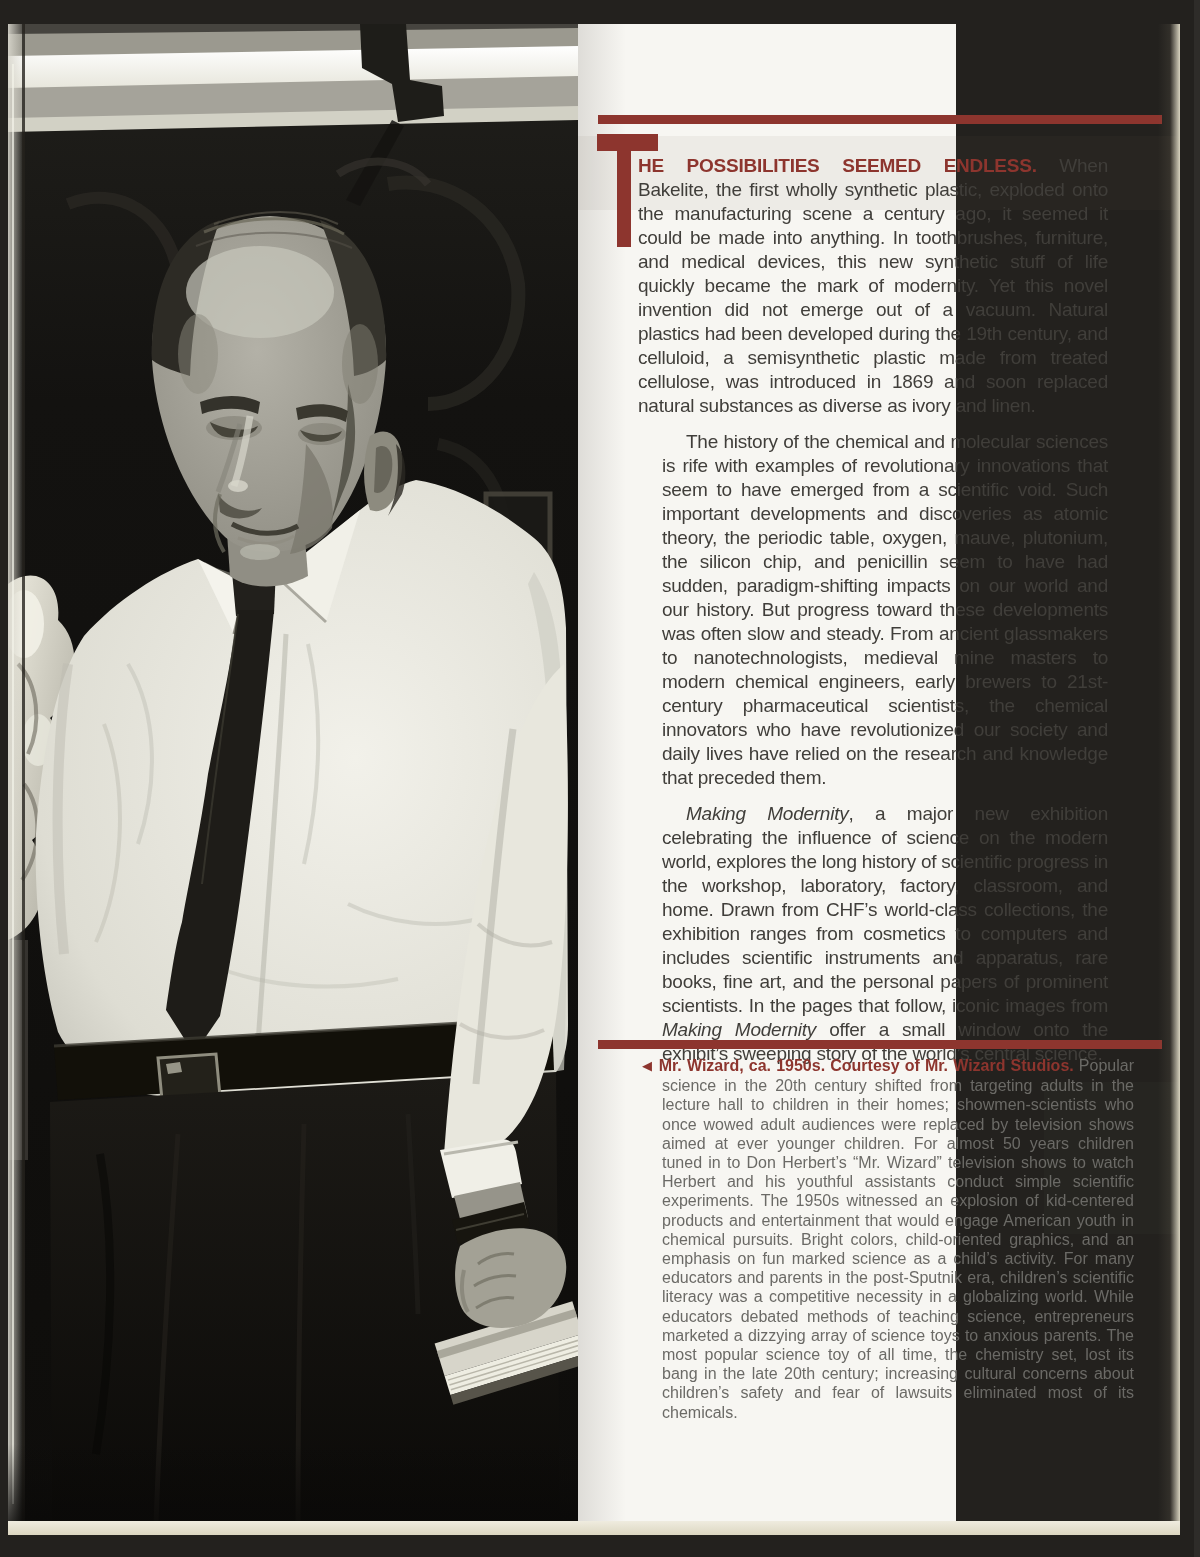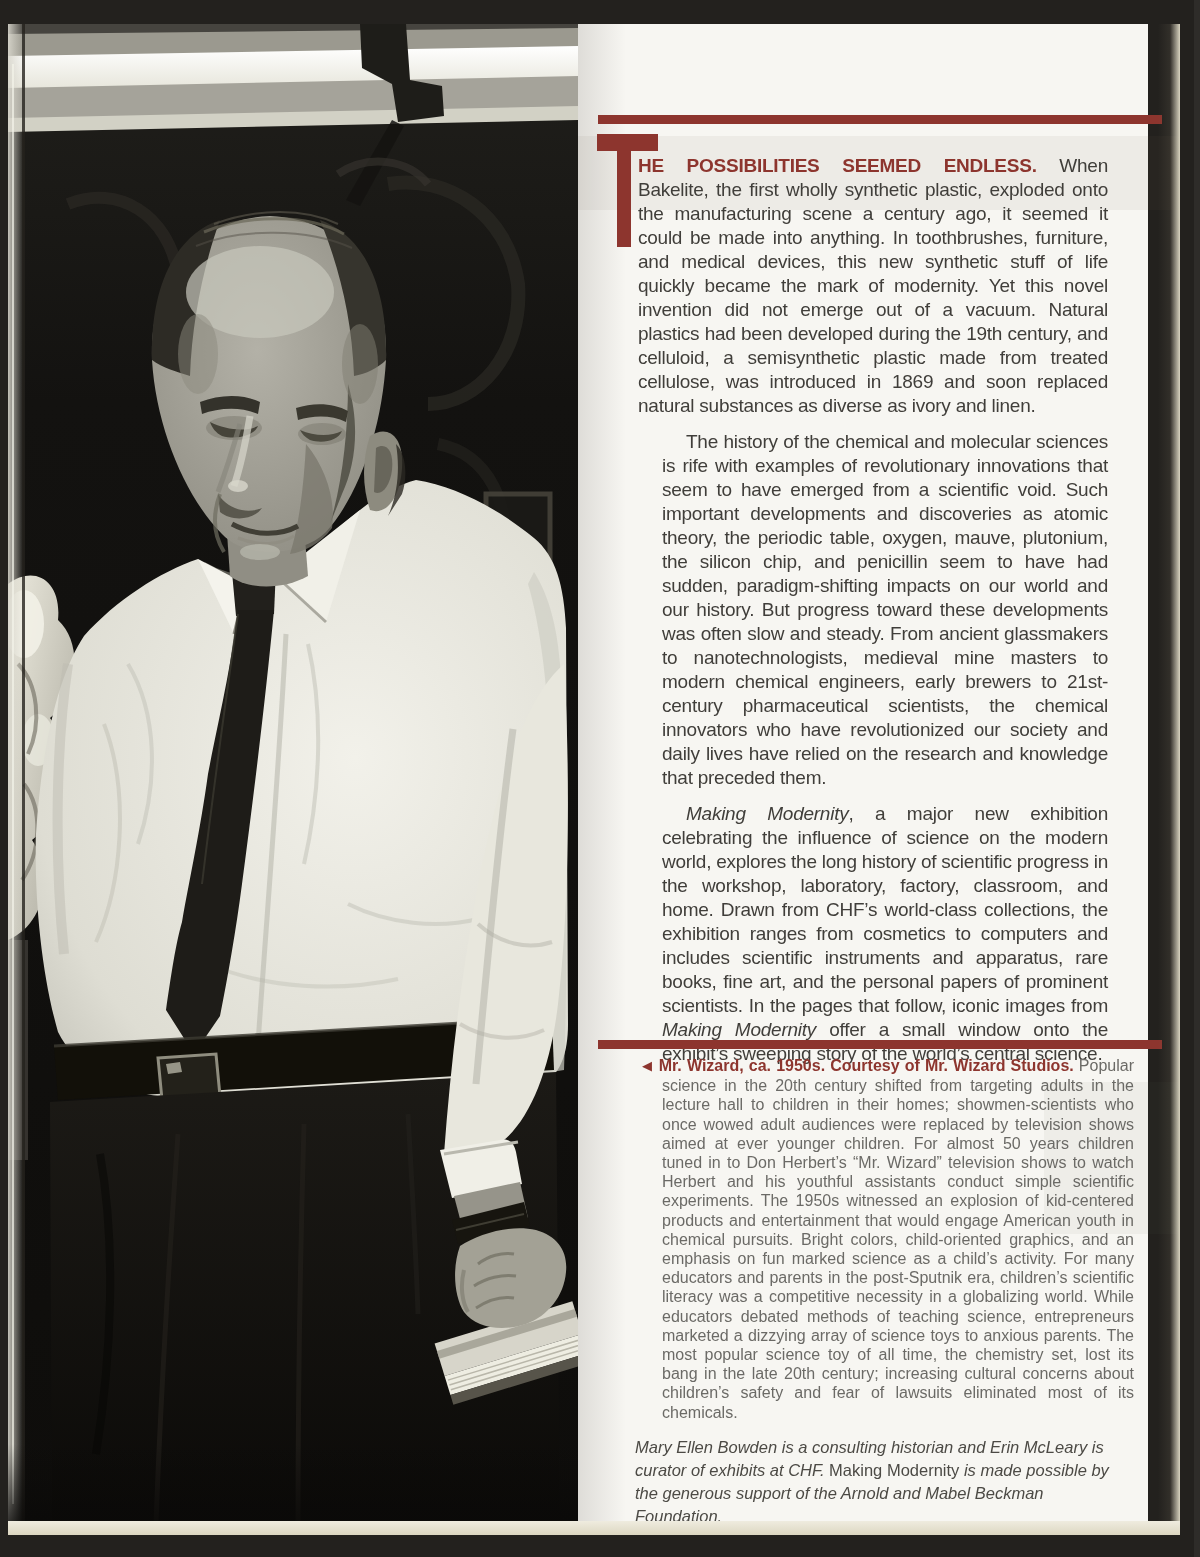--- a/index.html
+++ b/index.html
@@ -1,19 +1,19 @@
 <!DOCTYPE html>
 <html lang="en"><head>
 <meta charset="utf-8">
 <style>
   html,body{margin:0;padding:0;background:#2c2a27;}
   .scan{position:relative;width:1200px;height:1557px;background:#23211e;overflow:hidden;
         font-family:"Liberation Sans",sans-serif;}
   .scan .bed-edge{position:absolute;right:0;top:0;width:6px;height:100%;background:#2e2c29;}
-  .page{position:absolute;left:8px;top:24px;width:1140px;height:1511px;background:#f7f6f2;}
+  .page{position:absolute;left:8px;top:24px;width:948px;height:1511px;background:#f7f6f2;}
   .photo{position:absolute;left:0;top:0;width:570px;height:1511px;display:block;}
   .gutter-shadow{position:absolute;left:570px;top:0;width:48px;height:1511px;
         background:linear-gradient(to right,rgba(70,64,56,.14),rgba(70,64,56,0));pointer-events:none;}
   .edge-right{position:absolute;left:1150px;top:0;width:22px;height:1511px;
         background:linear-gradient(to right,rgba(120,112,95,0),rgba(120,112,95,.18) 55%,#d9d4c0);}
   .edge-bottom{position:absolute;left:0;top:1497px;width:1172px;height:14px;
         background:linear-gradient(to bottom,#efecdf,#dcd7c1);}
   .band{position:absolute;pointer-events:none;}
   .band-heading{left:570px;top:112px;width:602px;height:74px;background:rgba(110,104,92,.07);}
   .band-caption{left:1036px;top:1058px;width:136px;height:152px;background:rgba(110,104,92,.06);}
@@ -214,20 +214,17 @@
       <p class="ind">The history of the chemical and molecular sciences is rife with examples of revolutionary innovations that seem to have emerged from a scientific void. Such important developments and discoveries as atomic theory, the periodic table, oxygen, mauve, plutonium, the silicon chip, and penicillin seem to have had sudden, paradigm-shifting impacts on our world and our history. But progress toward these developments was often slow and steady. From ancient glassmakers to nanotechnologists, medieval mine masters to modern chemical engineers, early brewers to 21st-century pharmaceutical scientists, the chemical innovators who have revolutionized our society and daily lives have relied on the research and knowledge that preceded them.</p>
       <p class="ind"><span class="it">Making Modernity</span><span>, a major new exhibition celebrating the influence of science on the modern world, explores the long history of scientific progress in the workshop, laboratory, factory, classroom, and home. Drawn from CHF’s world-class collections, the exhibition ranges from cosmetics to computers and includes scientific instruments and apparatus, rare books, fine art, and the personal papers of prominent scientists. In the pages that follow, iconic images from </span><span class="it">Making Modernity</span><span> offer a small window onto the exhibit’s sweeping story of the world’s central science.</span></p>
     </div>
 
     <div class="rule rule-bottom" style="background:#8d352e;"></div>
 
     <div class="caption">
       <span class="cap-arrow" style="color:#8d352e;">◀</span><span class="cap-lead" style="color:#8d352e;">Mr. Wizard, ca. 1950s. Courtesy of Mr. Wizard Studios.</span><span> Popular science in the 20th century shifted from targeting adults in the lecture hall to children in their homes; showmen-scientists who once wowed adult audiences were replaced by television shows aimed at ever younger children. For almost 50 years children tuned in to Don Herbert’s “Mr. Wizard” television shows to watch Herbert and his youthful assistants conduct simple scientific experiments. The 1950s witnessed an explosion of kid-centered products and entertainment that would engage American youth in chemical pursuits. Bright colors, child-oriented graphics, and an emphasis on fun marked science as a child’s activity. For many educators and parents in the post-Sputnik era, children’s scientific literacy was a competitive necessity in a globalizing world. While educators debated methods of teaching science, entrepreneurs marketed a dizzying array of science toys to anxious parents. The most popular science toy of all time, the chemistry set, lost its bang in the late 20th century; increasing cultural concerns about children’s safety and fear of lawsuits eliminated most of its chemicals.</span>
     </div>
 
-    <div class="footer">
-      <span class="it">Mary Ellen Bowden is a consulting historian and Erin McLeary is curator of exhibits at CHF. </span><span class="rm">Making Modernity</span><span class="it"> is made possible by the generous support of the Arnold and Mabel Beckman Foundation.</span>
-    </div>
 
     <div class="edge-right"></div>
     <div class="edge-bottom"></div>
   </div>
 </div>
 
 </body></html>

